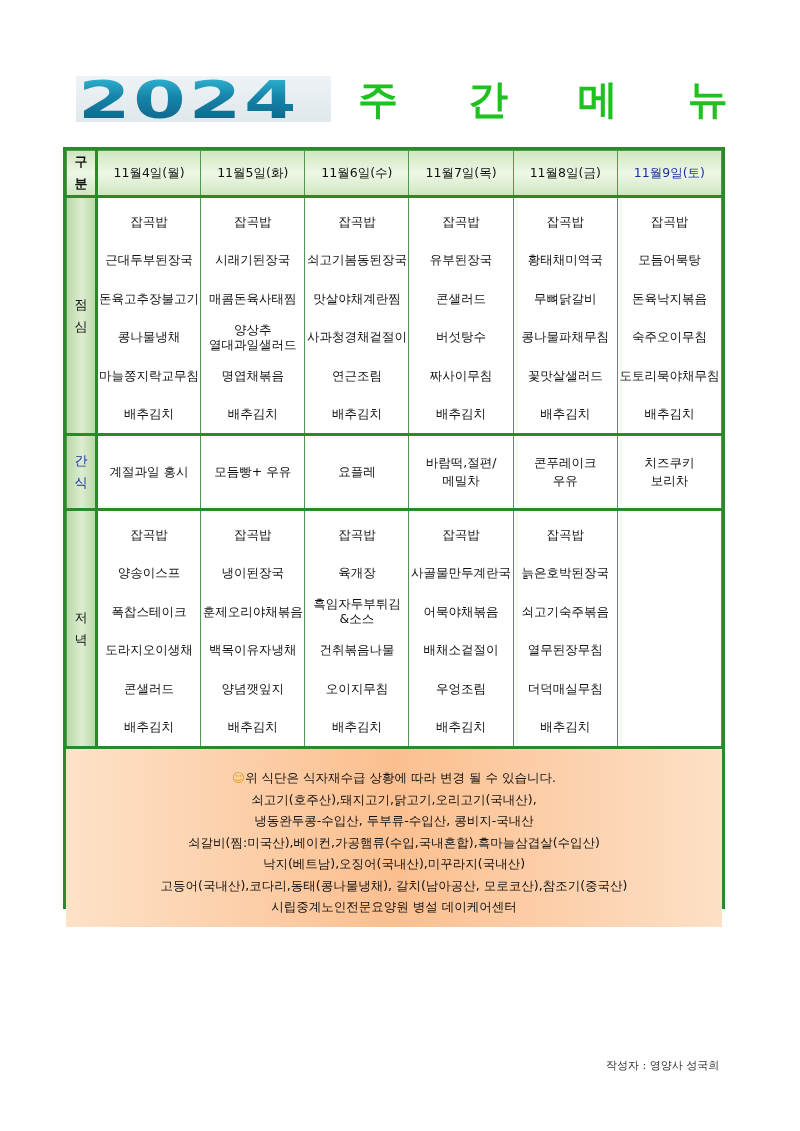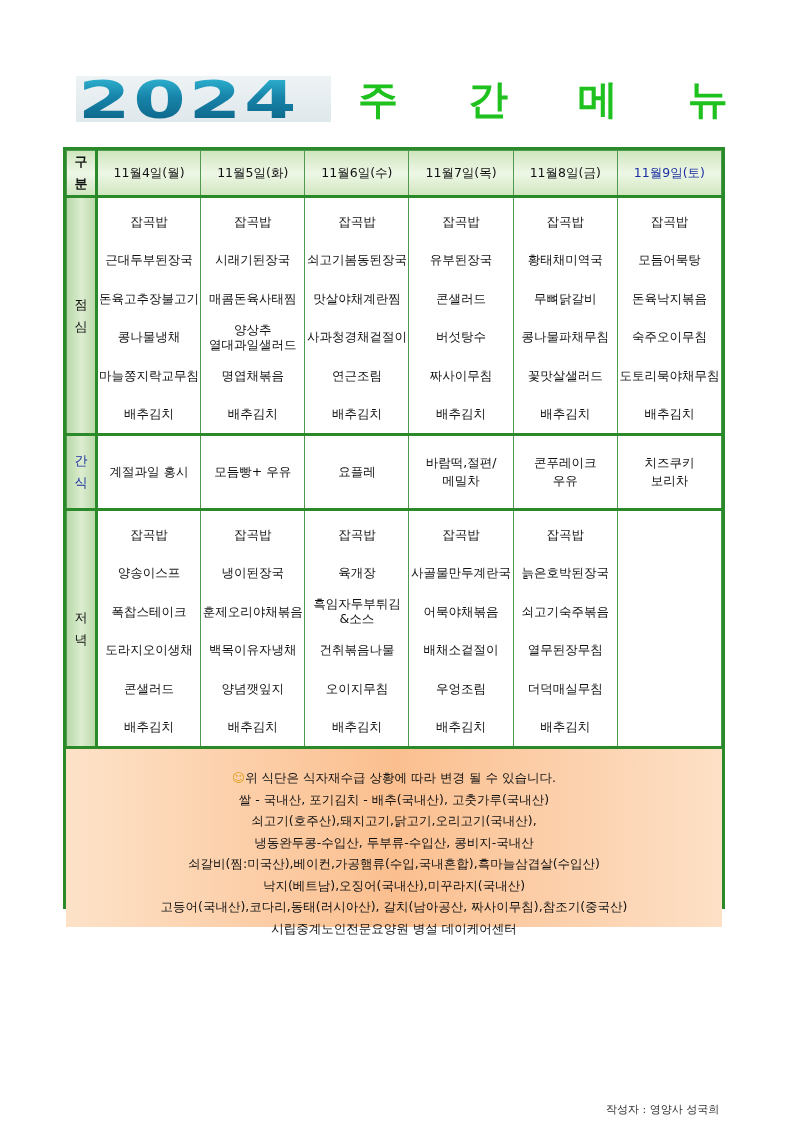--- a/index.html
+++ b/index.html
@@ -38,21 +38,21 @@
     tr.snack-row td { height: 72px; border-bottom: 3px solid #2a8a2a; }
     tr.dinner-row td { height: 228px; border-bottom: 3px solid #2a8a2a; }
     .snack-text { white-space: pre-line; line-height: 18px; font-size: 12.5px; }
 
     .notice {
       height: 178px; background: linear-gradient(90deg,#fde2c8 0%,#fbbf8f 50%,#fde0c6 100%);
       text-align: center; font-size: 12.5px; line-height: 21.5px; padding-top: 18px; box-sizing: border-box;
     }
     .notice .smile { color: #e0a020; }
 
-    .author { position: absolute; left: 606px; top: 1058px; font-size: 11px; color: #333; margin-top: 44px; }
+    .author { position: absolute; left: 606px; top: 1058px; font-size: 11px; color: #333; }
   </style>
 </head>
 <body>
 
 <div class="title-bar">
   <div class="year-logo">
     <span class="year-text">2024</span>
   </div>
   <div class="menu-title">주 간 메 뉴 표</div>
 </div>
@@ -181,23 +181,22 @@
             <div class="dish">열무된장무침</div>
             <div class="dish">더덕매실무침</div>
             <div class="dish">배추김치</div>
           </td>
         <td class="meal-cell"></td>
       </tr>
     </tbody>
   </table>
   <div class="notice">
     <div><span class="smile">☺</span><span>위 식단은 식자재수급 상황에 따라 변경 될 수 있습니다.</span></div>
-    <div>쌀 - 국내산, 포기김치 - 배추(국내산), 고춧가루(국내산)</div>
     <div>쇠고기(호주산),돼지고기,닭고기,오리고기(국내산),</div>
     <div>냉동완두콩-수입산, 두부류-수입산, 콩비지-국내산</div>
     <div>쇠갈비(찜:미국산),베이컨,가공햄류(수입,국내혼합),흑마늘삼겹살(수입산)</div>
     <div>낙지(베트남),오징어(국내산),미꾸라지(국내산)</div>
-    <div>고등어(국내산),코다리,동태(러시아산), 갈치(남아공산, 짜사이무침),참조기(중국산)</div>
+    <div>고등어(국내산),코다리,동태(콩나물냉채), 갈치(남아공산, 모로코산),참조기(중국산)</div>
     <div>시립중계노인전문요양원 병설 데이케어센터</div>
   </div>
 </div>
 
 <div class="author">작성자 : 영양사 성국희</div>
 
 </body></html>

